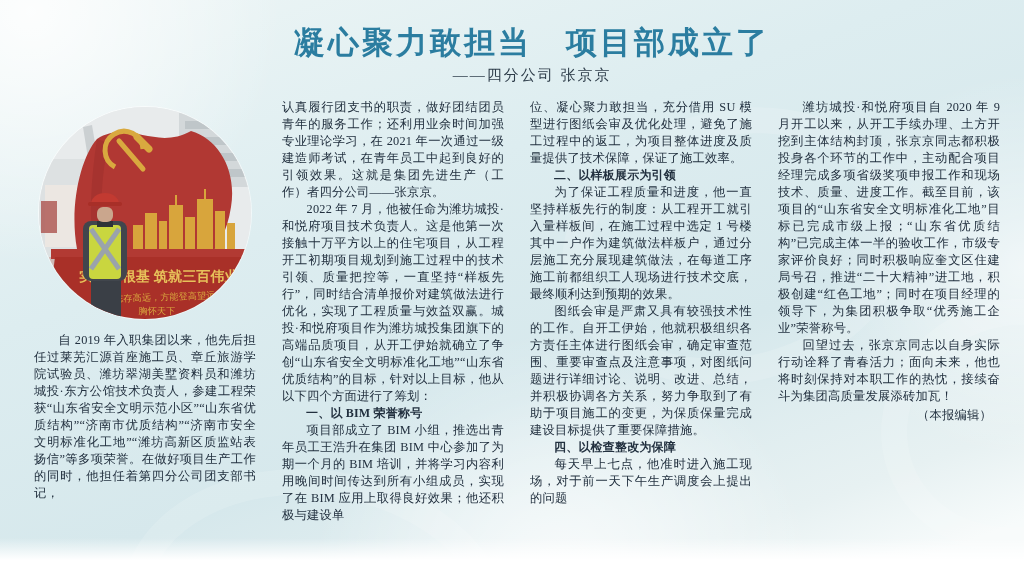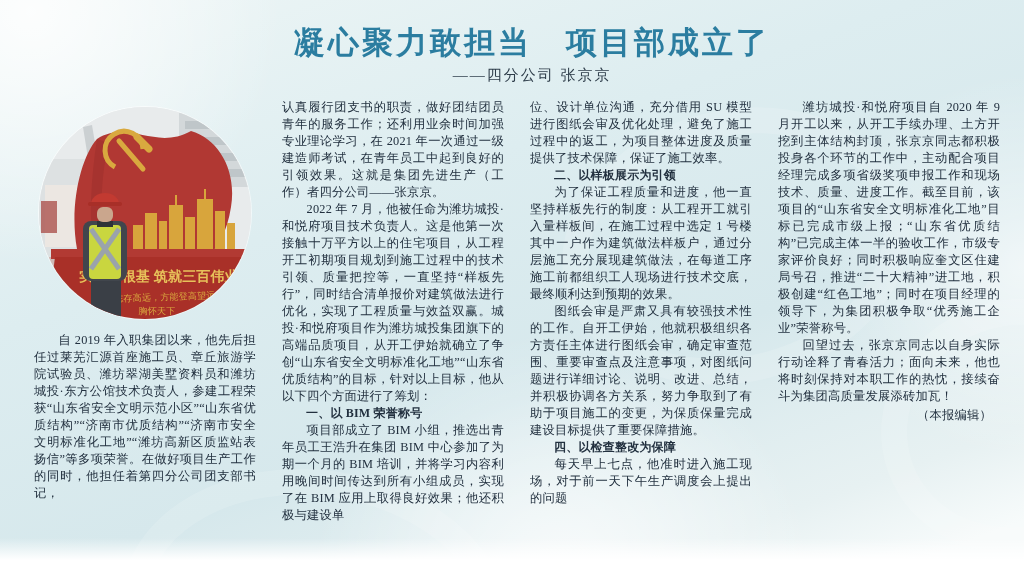--- a/index.html
+++ b/index.html
@@ -137,21 +137,21 @@
         </div>
     </div>
 
     <div class="col">
         <p class="blk blk-p">认真履行团支书的职责，做好团结团员青年的服务工作；还利用业余时间加强专业理论学习，在 2021 年一次通过一级建造师考试，在青年员工中起到良好的引领效果。这就是集团先进生产（工作）者四分公司——张京京。</p>
         <p class="blk blk-p indent">2022 年 7 月，他被任命为潍坊城投·和悦府项目技术负责人。这是他第一次接触十万平方以上的住宅项目，从工程开工初期项目规划到施工过程中的技术引领、质量把控等，一直坚持“样板先行”，同时结合清单报价对建筑做法进行优化，实现了工程质量与效益双赢。城投·和悦府项目作为潍坊城投集团旗下的高端品质项目，从开工伊始就确立了争创“山东省安全文明标准化工地”“山东省优质结构”的目标，针对以上目标，他从以下四个方面进行了筹划：</p>
         <h3 class="blk blk-h indent">一、以 BIM 荣誉称号</h3>
         <p class="blk blk-p indent">项目部成立了 BIM 小组，推选出青年员工王浩升在集团 BIM 中心参加了为期一个月的 BIM 培训，并将学习内容利用晚间时间传达到所有小组成员，实现了在 BIM 应用上取得良好效果；他还积极与建设单</p>
       </div>
     <div class="col">
-        <p class="blk blk-p">位、设计单位沟通，充分借用 SU 模型进行图纸会审及优化处理，避免了施工过程中的返工，为项目整体进度及质量提供了技术保障，保证了施工效率。</p>
+        <p class="blk blk-p">位、凝心聚力敢担当，充分借用 SU 模型进行图纸会审及优化处理，避免了施工过程中的返工，为项目整体进度及质量提供了技术保障，保证了施工效率。</p>
         <h3 class="blk blk-h indent">二、以样板展示为引领</h3>
         <p class="blk blk-p indent">为了保证工程质量和进度，他一直坚持样板先行的制度：从工程开工就引入量样板间，在施工过程中选定 1 号楼其中一户作为建筑做法样板户，通过分层施工充分展现建筑做法，在每道工序施工前都组织工人现场进行技术交底，最终顺利达到预期的效果。</p>
         <p class="blk blk-p indent">图纸会审是严肃又具有较强技术性的工作。自开工伊始，他就积极组织各方责任主体进行图纸会审，确定审查范围、重要审查点及注意事项，对图纸问题进行详细讨论、说明、改进、总结，并积极协调各方关系，努力争取到了有助于项目施工的变更，为保质保量完成建设目标提供了重要保障措施。</p>
         <h3 class="blk blk-h indent">四、以检查整改为保障</h3>
         <p class="blk blk-p indent">每天早上七点，他准时进入施工现场，对于前一天下午生产调度会上提出的问题</p>
       </div>
     <div class="col">
         <p class="blk blk-p indent">潍坊城投·和悦府项目自 2020 年 9 月开工以来，从开工手续办理、土方开挖到主体结构封顶，张京京同志都积极投身各个环节的工作中，主动配合项目经理完成多项省级奖项申报工作和现场技术、质量、进度工作。截至目前，该项目的“山东省安全文明标准化工地”目标已完成市级上报；“山东省优质结构”已完成主体一半的验收工作，市级专家评价良好；同时积极响应奎文区住建局号召，推进“二十大精神”进工地，积极创建“红色工地”；同时在项目经理的领导下，为集团积极争取“优秀施工企业”荣誉称号。</p>
         <p class="blk blk-p indent">回望过去，张京京同志以自身实际行动诠释了青春活力；面向未来，他也将时刻保持对本职工作的热忱，接续奋斗为集团高质量发展添砖加瓦！</p>
         <p class="blk blk-p right">（本报编辑）</p>

